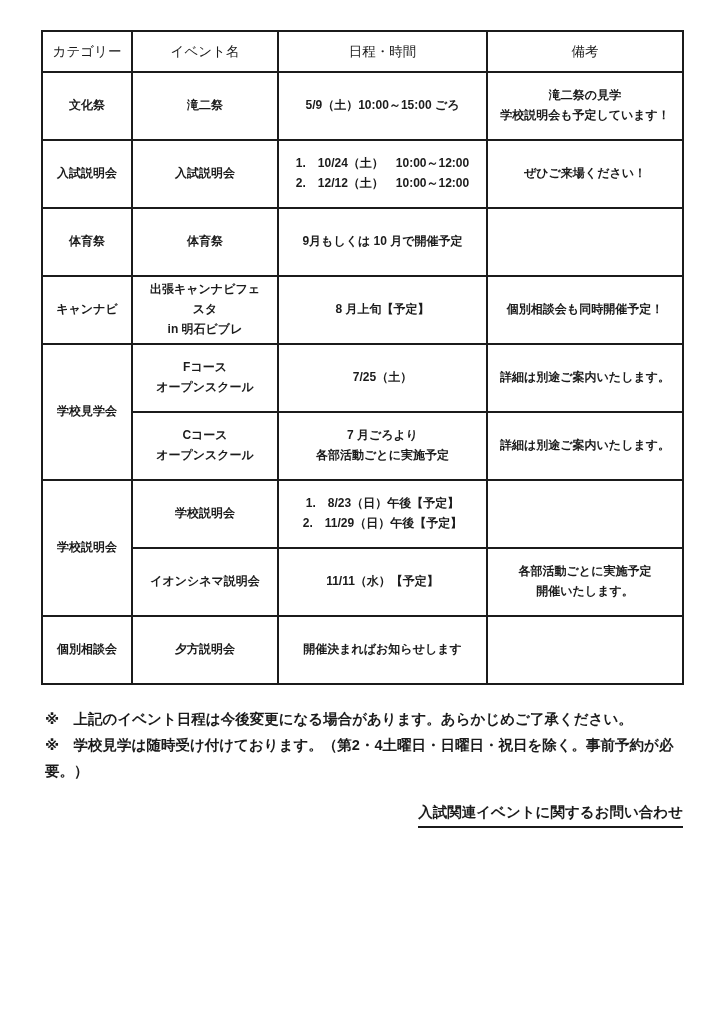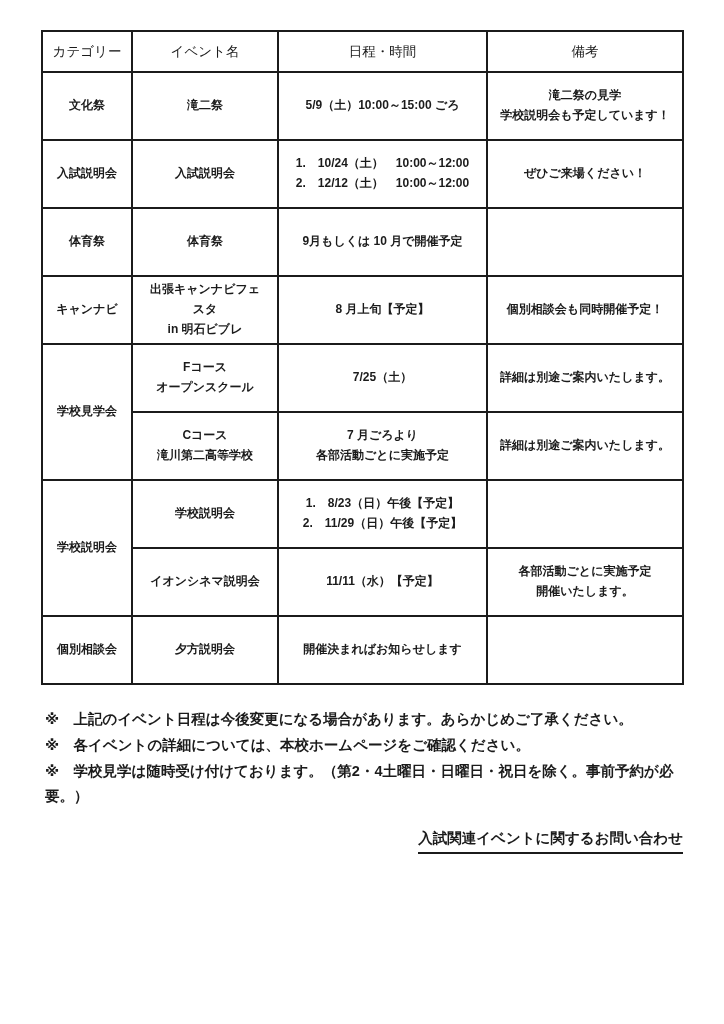--- a/index.html
+++ b/index.html
@@ -89,21 +89,21 @@
         </tr>
         <tr>
           <td rowspan="2">学校見学会</td>
           <td>Fコース
 オープンスクール</td>
           <td>7/25（土）</td>
           <td class="note">詳細は別途ご案内いたします。</td>
         </tr>
         <tr>
           <td>Cコース
-滝川第二高等学校</td>
+オープンスクール</td>
           <td>7 月ごろより
 各部活動ごとに実施予定</td>
           <td class="note">詳細は別途ご案内いたします。</td>
         </tr>
         <tr>
           <td rowspan="2">学校説明会</td>
           <td>学校説明会</td>
           <td class="sched-left">1.　8/23（日）午後【予定】
 2.　11/29（日）午後【予定】</td>
           <td class="note"></td>
@@ -119,21 +119,20 @@
           <td>夕方説明会</td>
           <td>開催決まればお知らせします</td>
           <td class="note"></td>
         </tr>
       </tbody>
     </table>
 
 
     <div class="notes">
       <div>※　上記のイベント日程は今後変更になる場合があります。あらかじめご了承ください。</div>
-      <div>※　各イベントの詳細については、本校ホームページをご確認ください。</div>
       <div>※　学校見学は随時受け付けております。（第2・4土曜日・日曜日・祝日を除く。事前予約が必要。）</div>
     </div>
 
     <div class="contact">
       <div>
         <span class="contact-heading">入試関連イベントに関するお問い合わせ</span>
       </div>
 
     </div>
 

